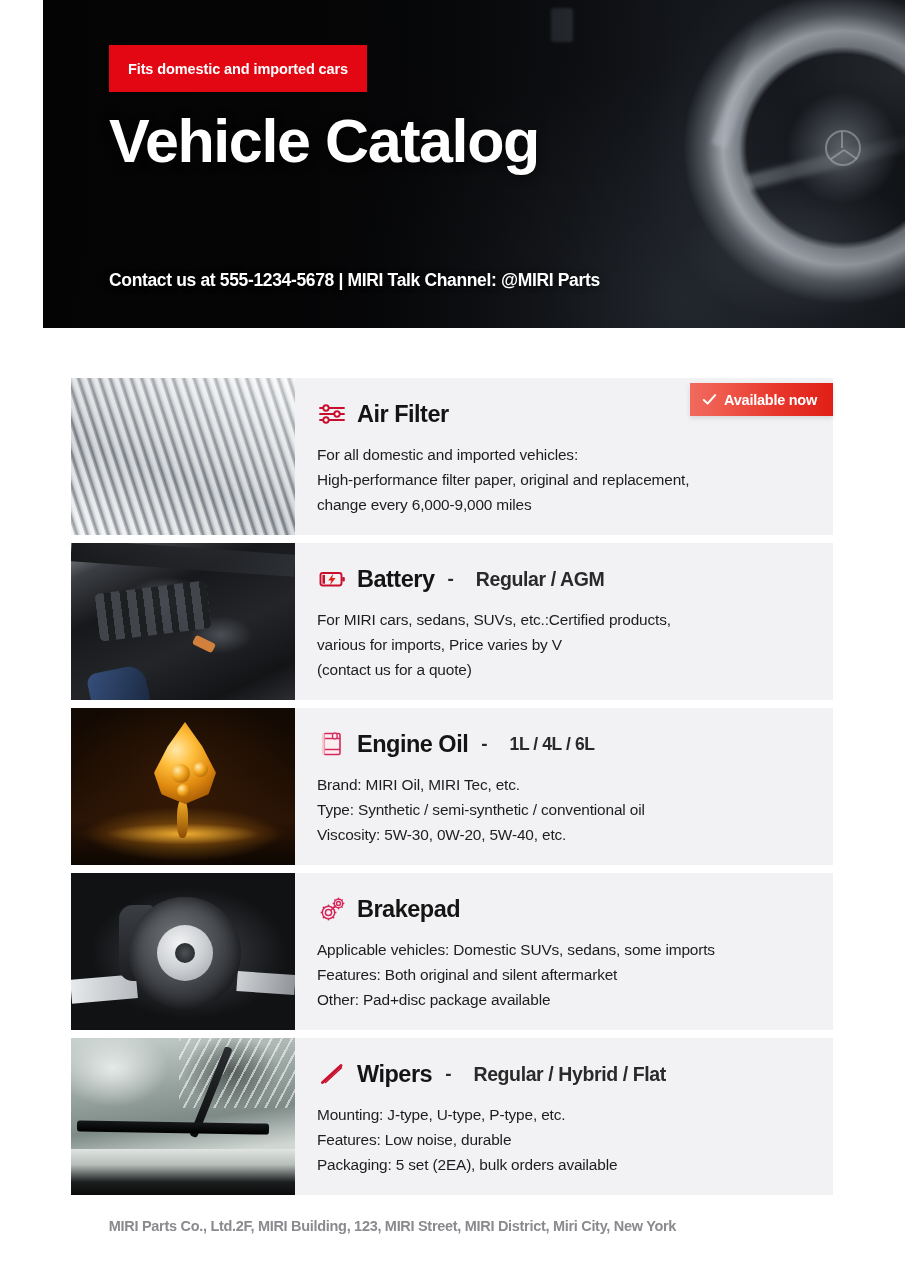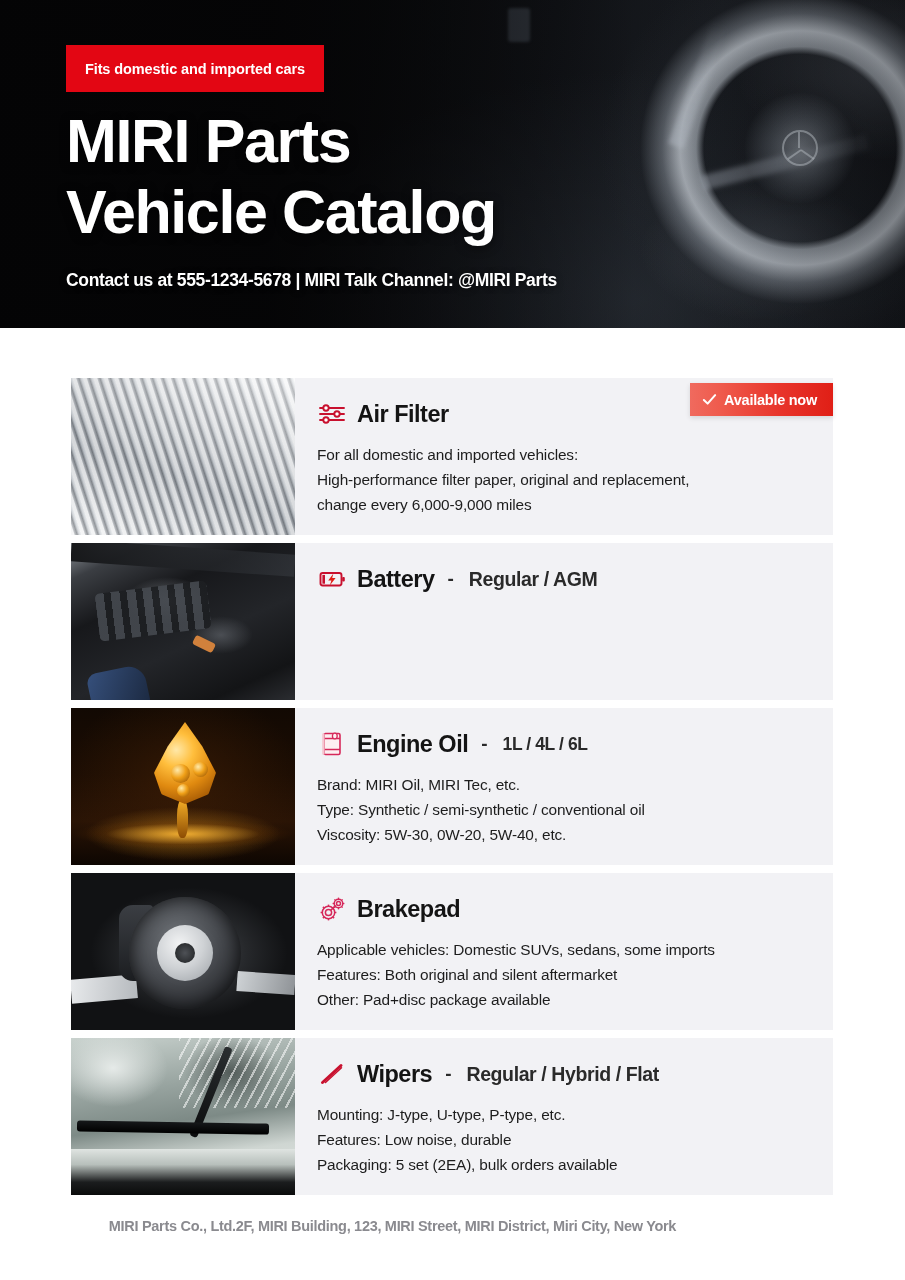--- a/index.html
+++ b/index.html
@@ -10,20 +10,21 @@
     background: #ffffff;
     font-family: "Liberation Sans", sans-serif;
     overflow: hidden;
   }
 
   .page {
     position: relative;
     width: 905px;
     height: 1280px;
     background: #ffffff;
+    padding-left: 43px;
   }
 
   
   .hero {
     position: relative;
     width: 905px;
     height: 328px;
     background: #0a0a0c;
     overflow: hidden;
   }
@@ -390,21 +391,21 @@
     color: #141414;
     letter-spacing: -0.5px;
     white-space: nowrap;
   }
   .p-variant {
     font-size: 19.5px;
     font-weight: 700;
     color: #2a2a2a;
     letter-spacing: -0.4px;
     white-space: nowrap;
-    margin-left: 4px;
+    margin-left: 11px;
   }
   .p-variant.small { font-size: 17.5px; }
   .p-dash {
     font-size: 19px;
     font-weight: 700;
     color: #2a2a2a;
     margin: 0 1px 0 3px;
   }
 
   .p-desc {
@@ -463,21 +464,20 @@
       <div class="hero-emblem-stem"></div>
       <div class="hero-stalk"></div>
     </div>
     <div class="hero-vignette"></div>
 
     <div class="hero-content">
       <div class="tag">
         <span class="tag-text">Fits domestic and imported cars</span>
       </div>
       <div class="hero-title">
-        <div>MIRI Parts</div>
         <div>Vehicle Catalog</div>
       </div>
       <div class="hero-contact">Contact us at 555-1234-5678 | MIRI Talk Channel: @MIRI Parts</div>
     </div>
   </div>
 
   <div class="catalog">
 
     <div class="row">
       <div class="thumb thumb-filter"></div>
@@ -521,20 +521,23 @@
               <rect x="2.5" y="4" width="21" height="12.5" rx="2.2" fill="none" stroke="#c8102e" stroke-width="1.9"></rect>
               <rect x="24.2" y="8" width="2.6" height="4.6" rx="1" fill="#c8102e"></rect>
               <rect x="4.4" y="5.9" width="2.6" height="8.8" fill="#c8102e"></rect>
               <path d="M15.4 4.6 L10.2 11.4 L13.4 11.4 L11.8 16.4 L17.6 9.1 L14.2 9.1 Z" fill="#e01f16"></path>
             </svg>
           </span>
           <span class="p-title">Battery</span>
           <span class="p-dash">-</span>
           <span class="p-variant">Regular / AGM</span>
         </div>
+        <div class="p-desc">For MIRI cars, sedans, SUVs, etc.:Certified products,
+various for imports, Price varies by V
+(contact us for a quote)</div>
       </div>
     </div>
 
     <div class="row">
       <div class="thumb thumb-oil">
         <div class="thumb-oil-splash"></div>
         <div class="thumb-oil-stem"></div>
         <div class="thumb-oil-drop"></div>
         <div class="thumb-oil-bead1"></div>
         <div class="thumb-oil-bead2"></div>

